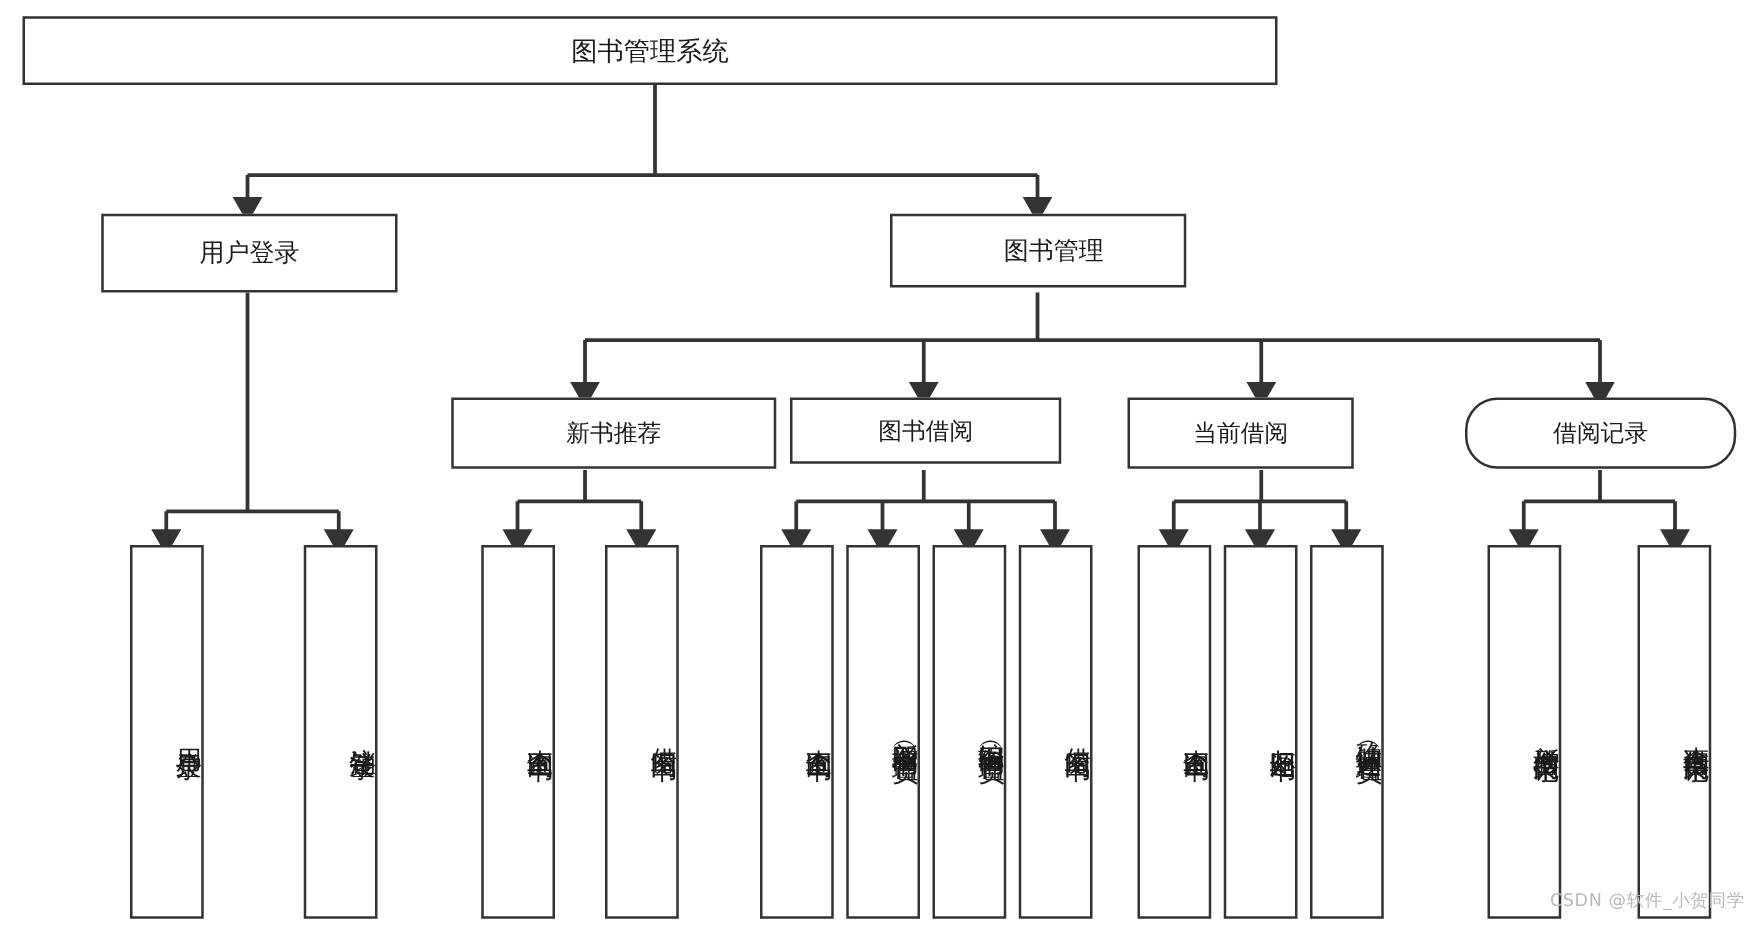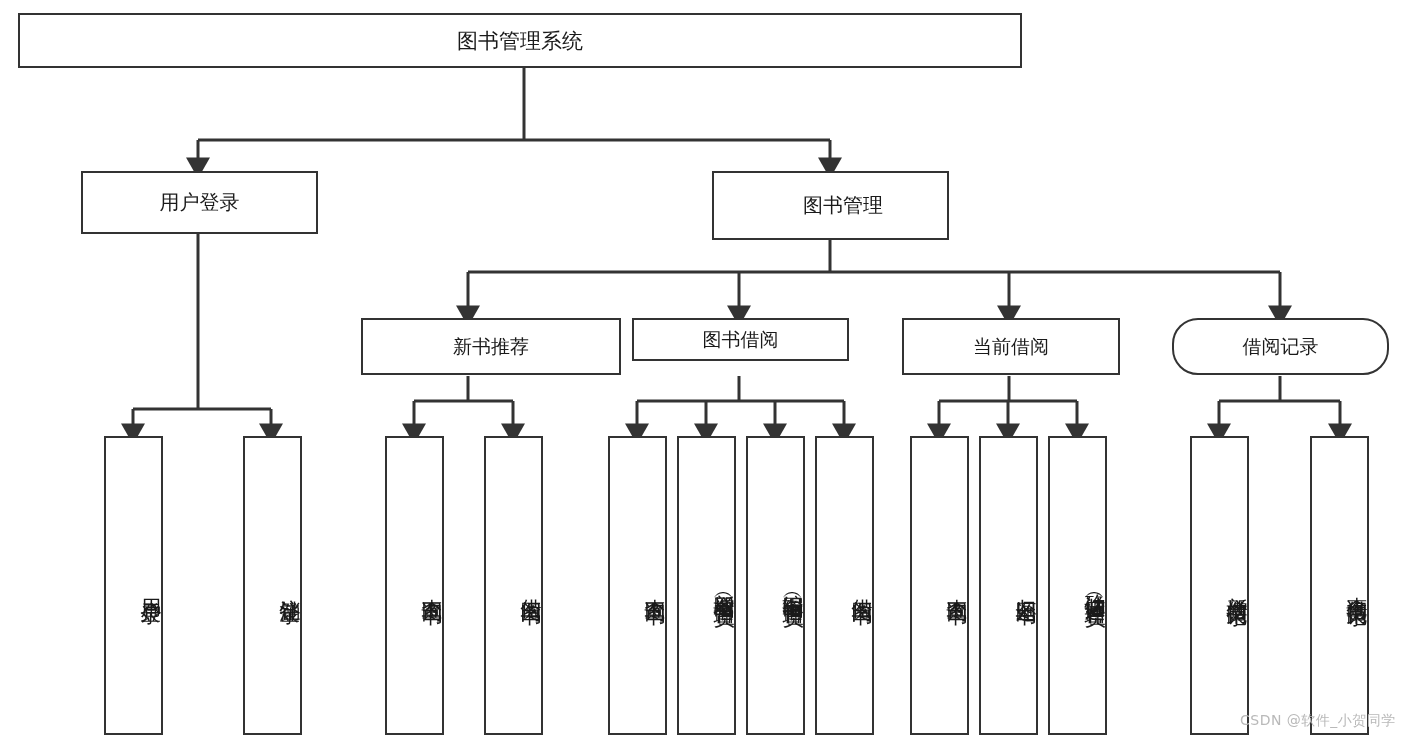--- a/index.html
+++ b/index.html
@@ -125,31 +125,31 @@
     </g>
   </svg>
 
   <div class="node root" style="left:18px; top:13px; width:1004px; height:55px;text-align:right;">
     <span>图书管理系统</span>
   </div>
 
   <div class="node lvl1" style="left:81px; top:171px; width:237px; height:63px;">
     <span>用户登录</span>
   </div>
-  <div class="node lvl1" style="left:712px; top:171px; width:237px; height:69px;padding-left:25px;">
+  <div class="node lvl1" style="left:712px; top:171px; width:237px; height:59px;padding-left:25px;">
     <span>图书管理</span>
   </div>
 
   <div class="node lvl2" style="left:361px; top:318px; width:260px; height:57px;">
     <span>新书推荐</span>
   </div>
-  <div class="node lvl2" style="left:632px; top:318px; width:217px; height:43px;text-align:center;">
+  <div class="node lvl2" style="left:632px; top:318px; width:217px; height:53px;text-align:center;">
     <span>图书借阅</span>
   </div>
-  <div class="node lvl2" style="left:902px; top:318px; width:218px; height:57px;">
+  <div class="node lvl2" style="left:902px; top:318px; width:181px; height:57px;">
     <span>当前借阅</span>
   </div>
   <div class="node lvl2" style="left:1172px; top:318px; width:217px; height:57px;border-radius:26px;">
     <span>借阅记录</span>
   </div>
 
   <div class="node leaf" style="left:104px; top:436px; width:59px; height:299px;">
     <span class="leaf-text">用户登录</span>
   </div>
   <div class="node leaf" style="left:243px; top:436px; width:59px; height:299px;">

